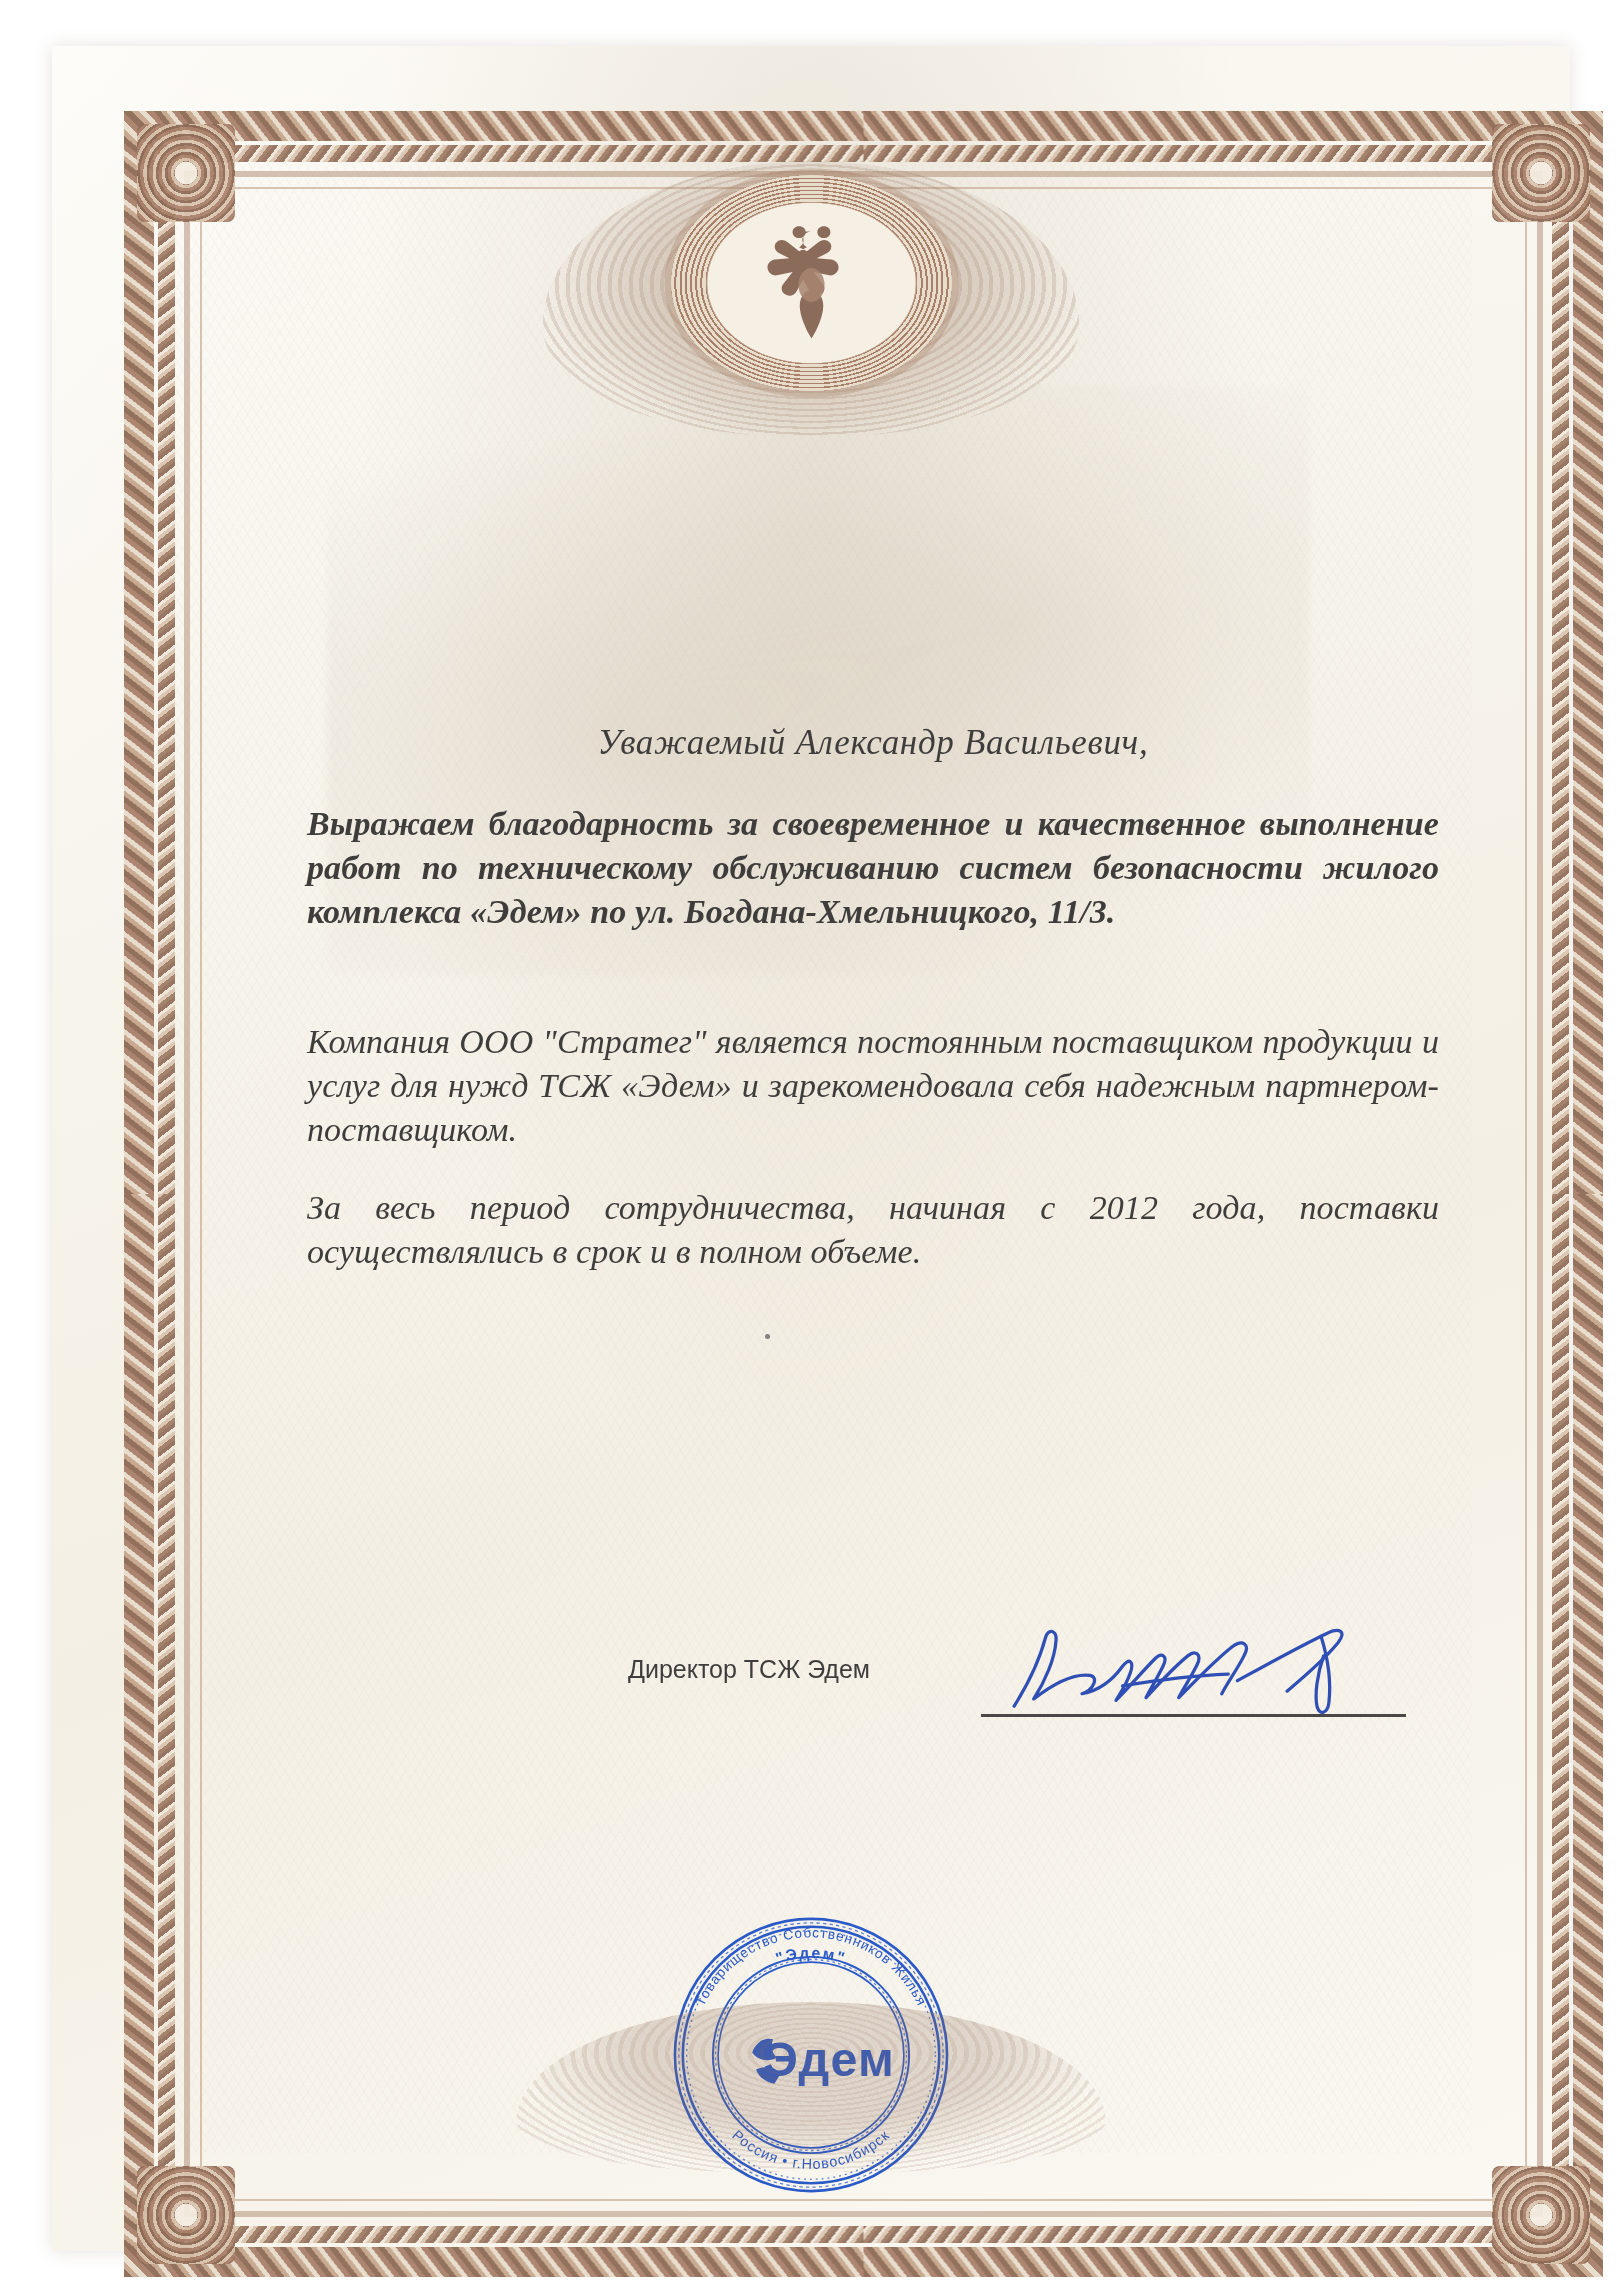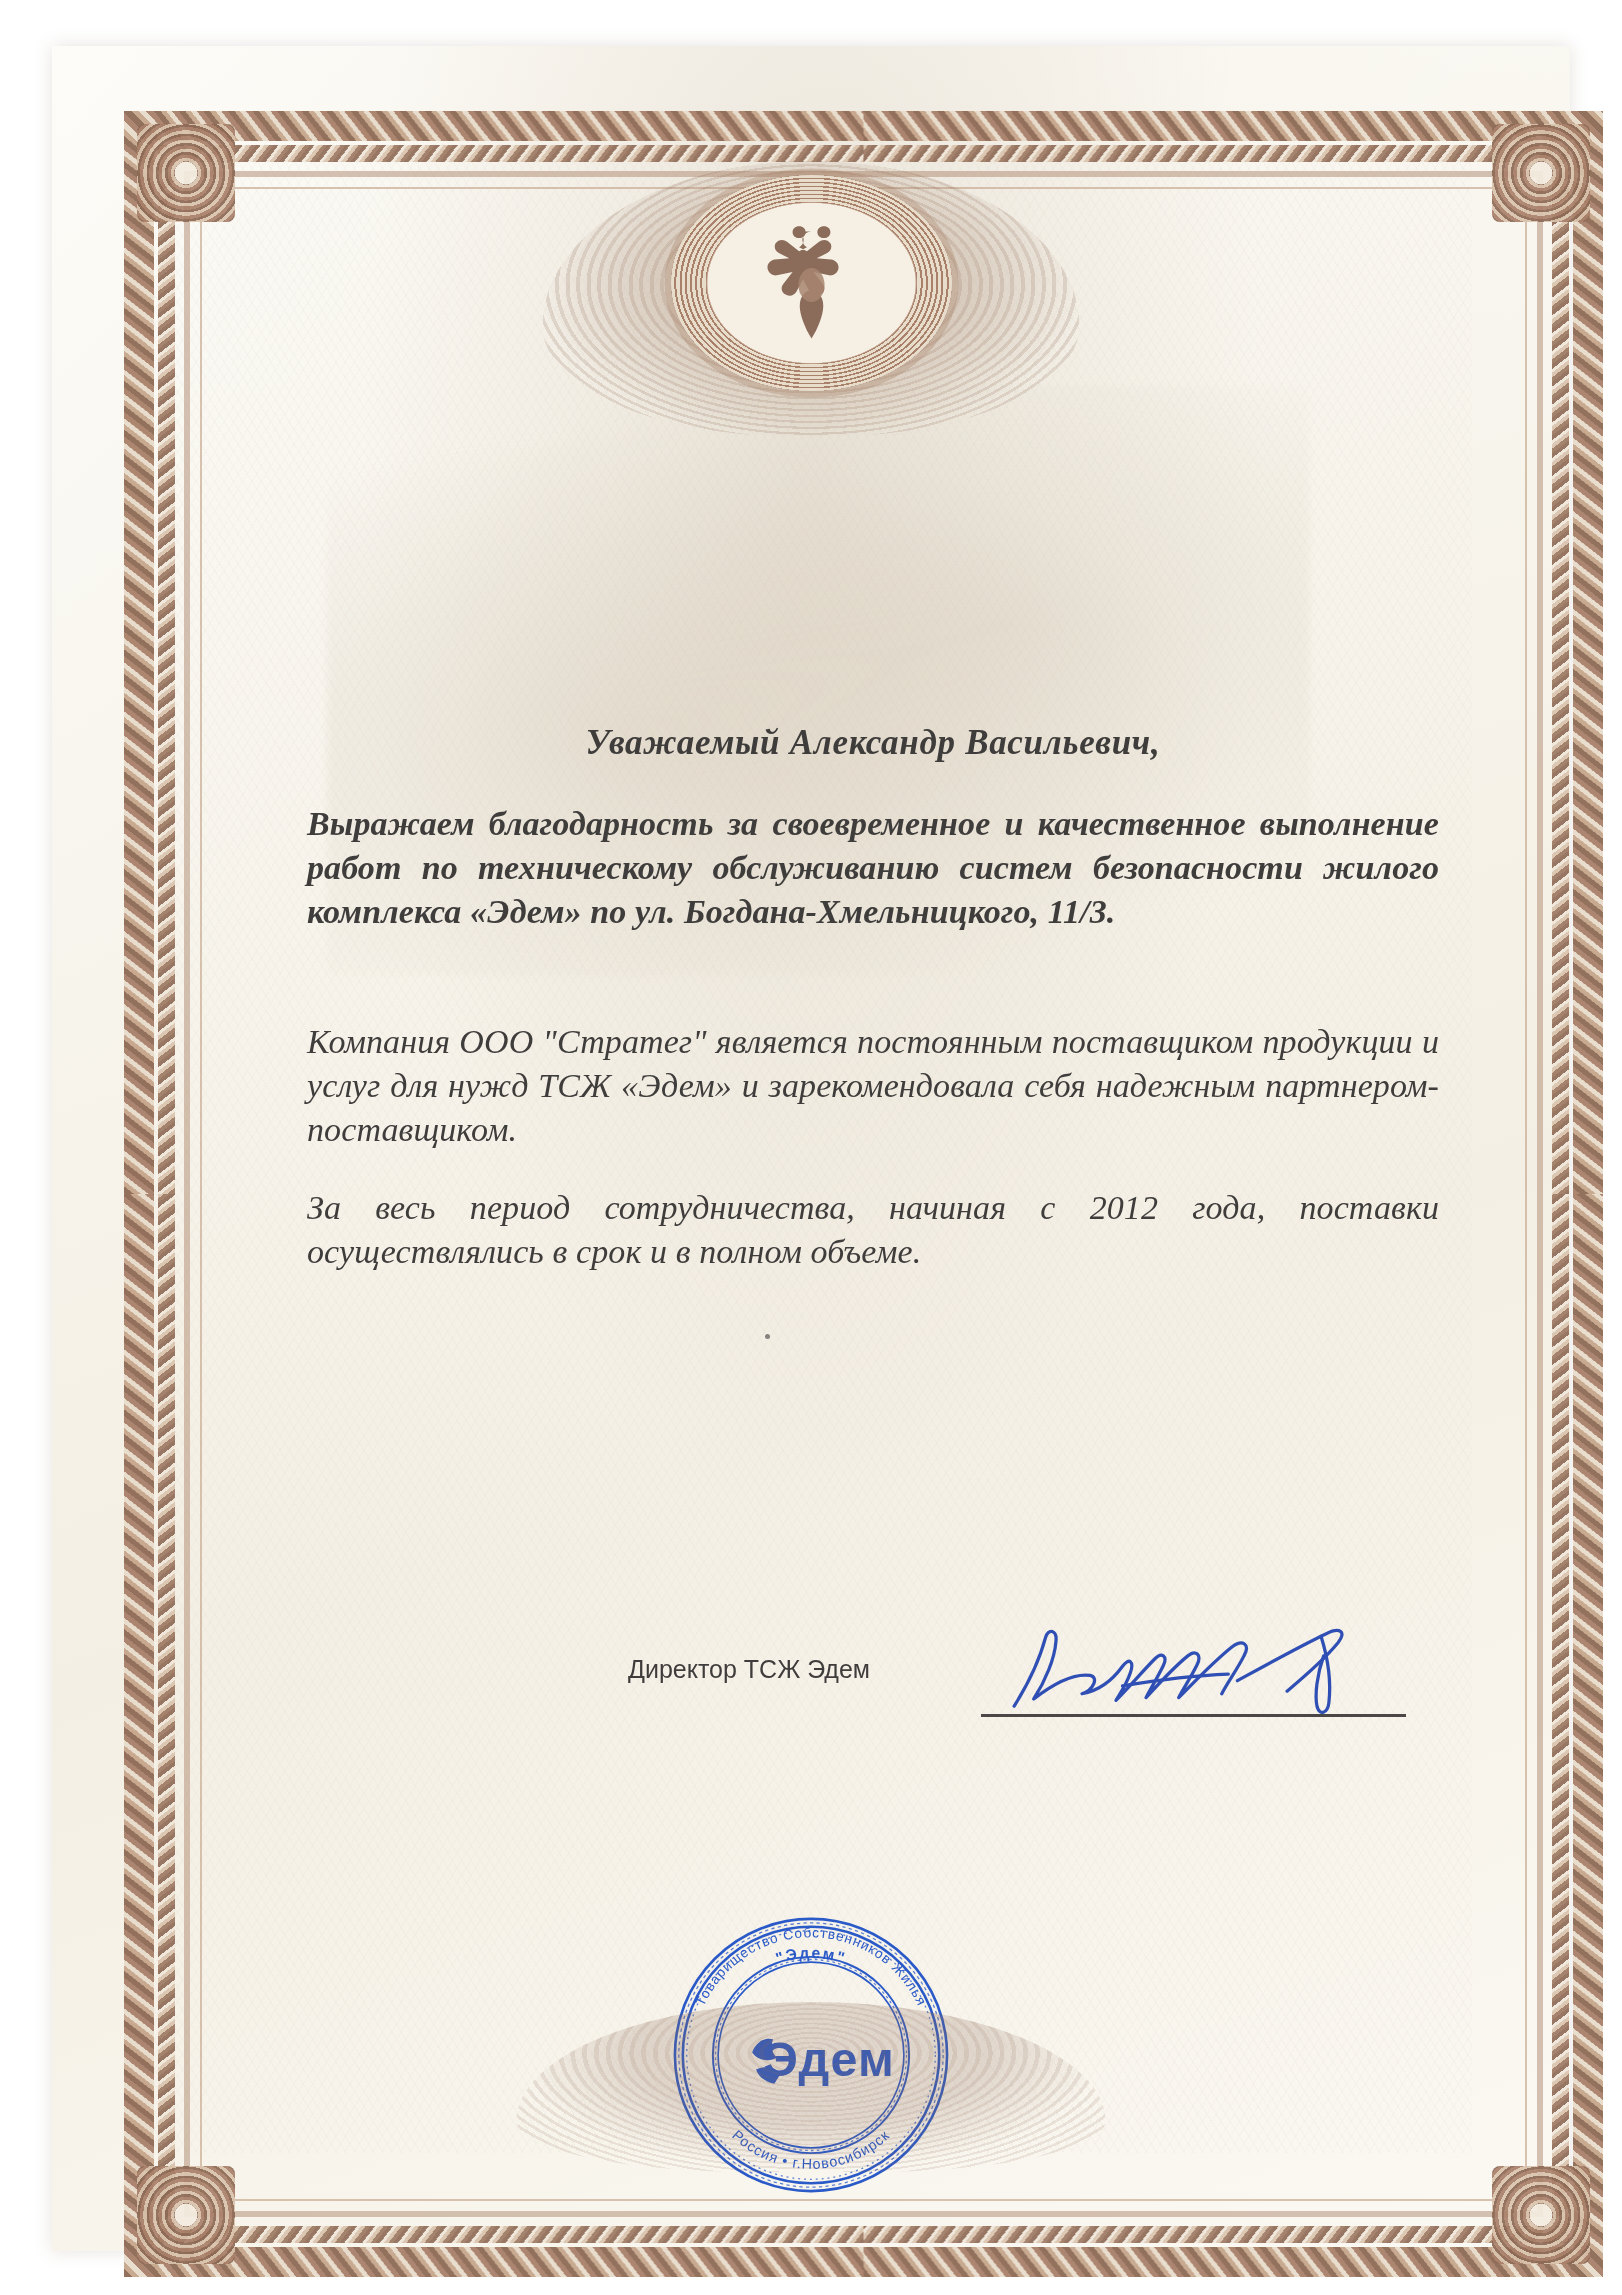--- a/index.html
+++ b/index.html
@@ -177,21 +177,21 @@
     font-weight: 400;
     text-shadow: 0 0 0.7px rgba(70,65,62,0.35);
   }
   .title .line2 { display: block; }
 
   .salutation {
     margin-top: 68px;
     text-align: center;
     font-family: "Liberation Serif", serif;
     font-style: italic;
-    font-weight: bold;
+    font-weight: normal;
     font-size: 35px;
     color: #3f3d3c;
     letter-spacing: 0.7px;
   }
 
   .para {
     margin-top: 50px;
     font-family: "Liberation Serif", serif;
     font-style: italic;
     font-size: 34px;

